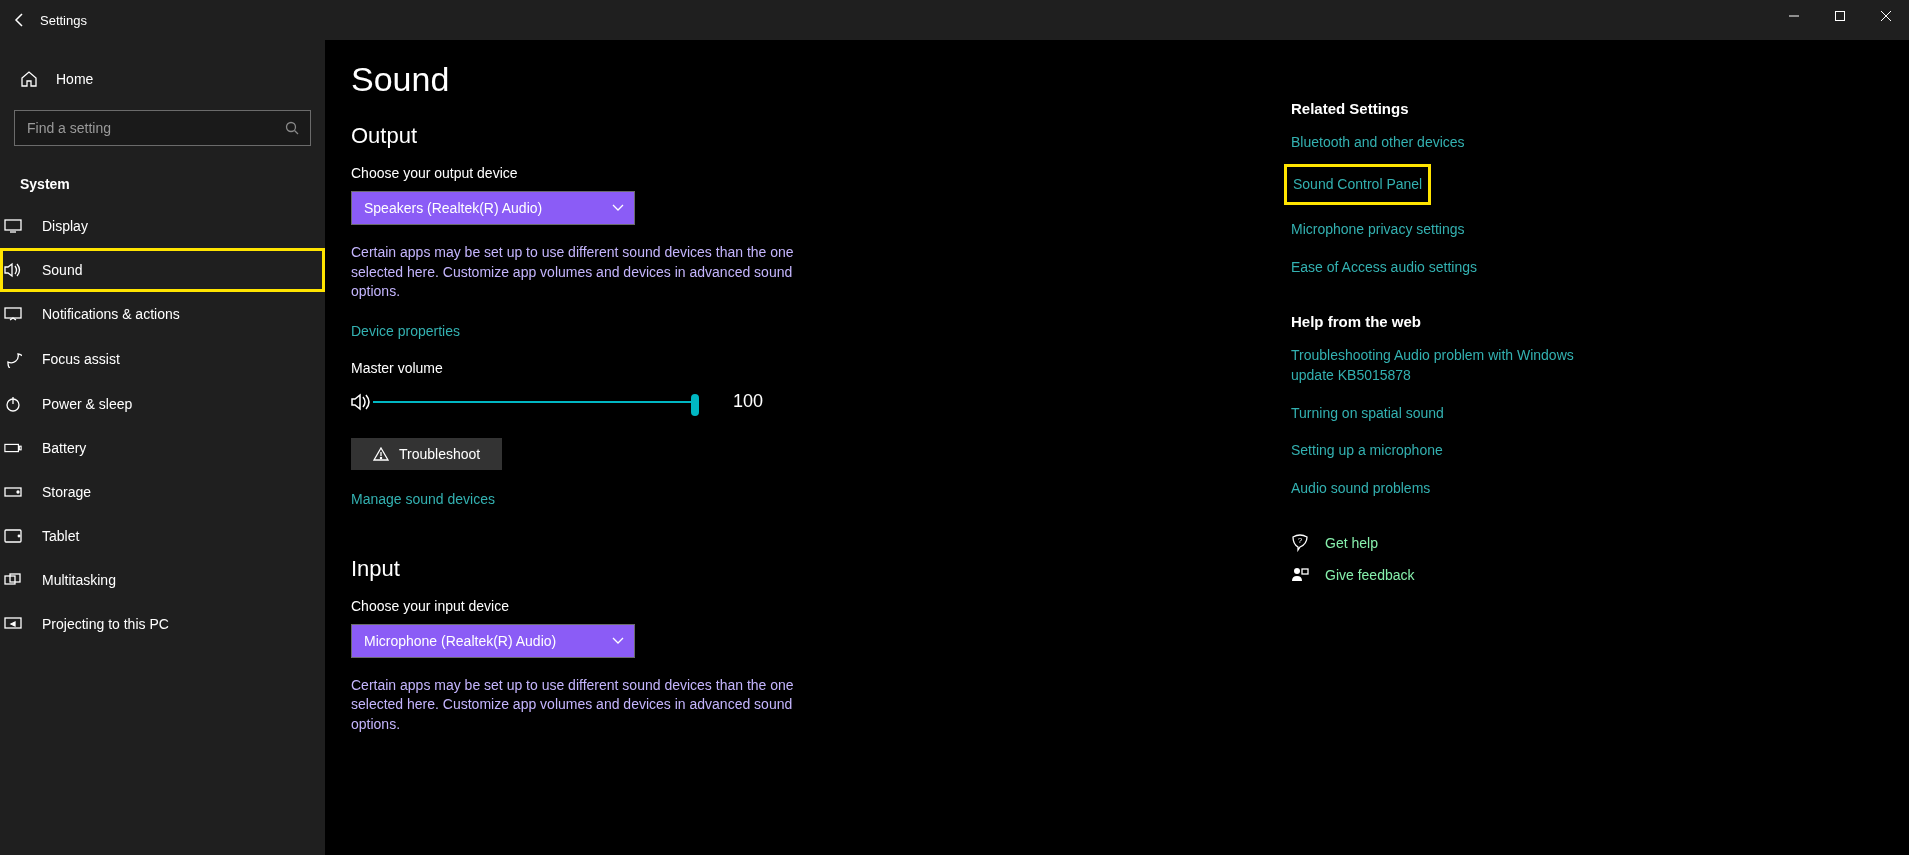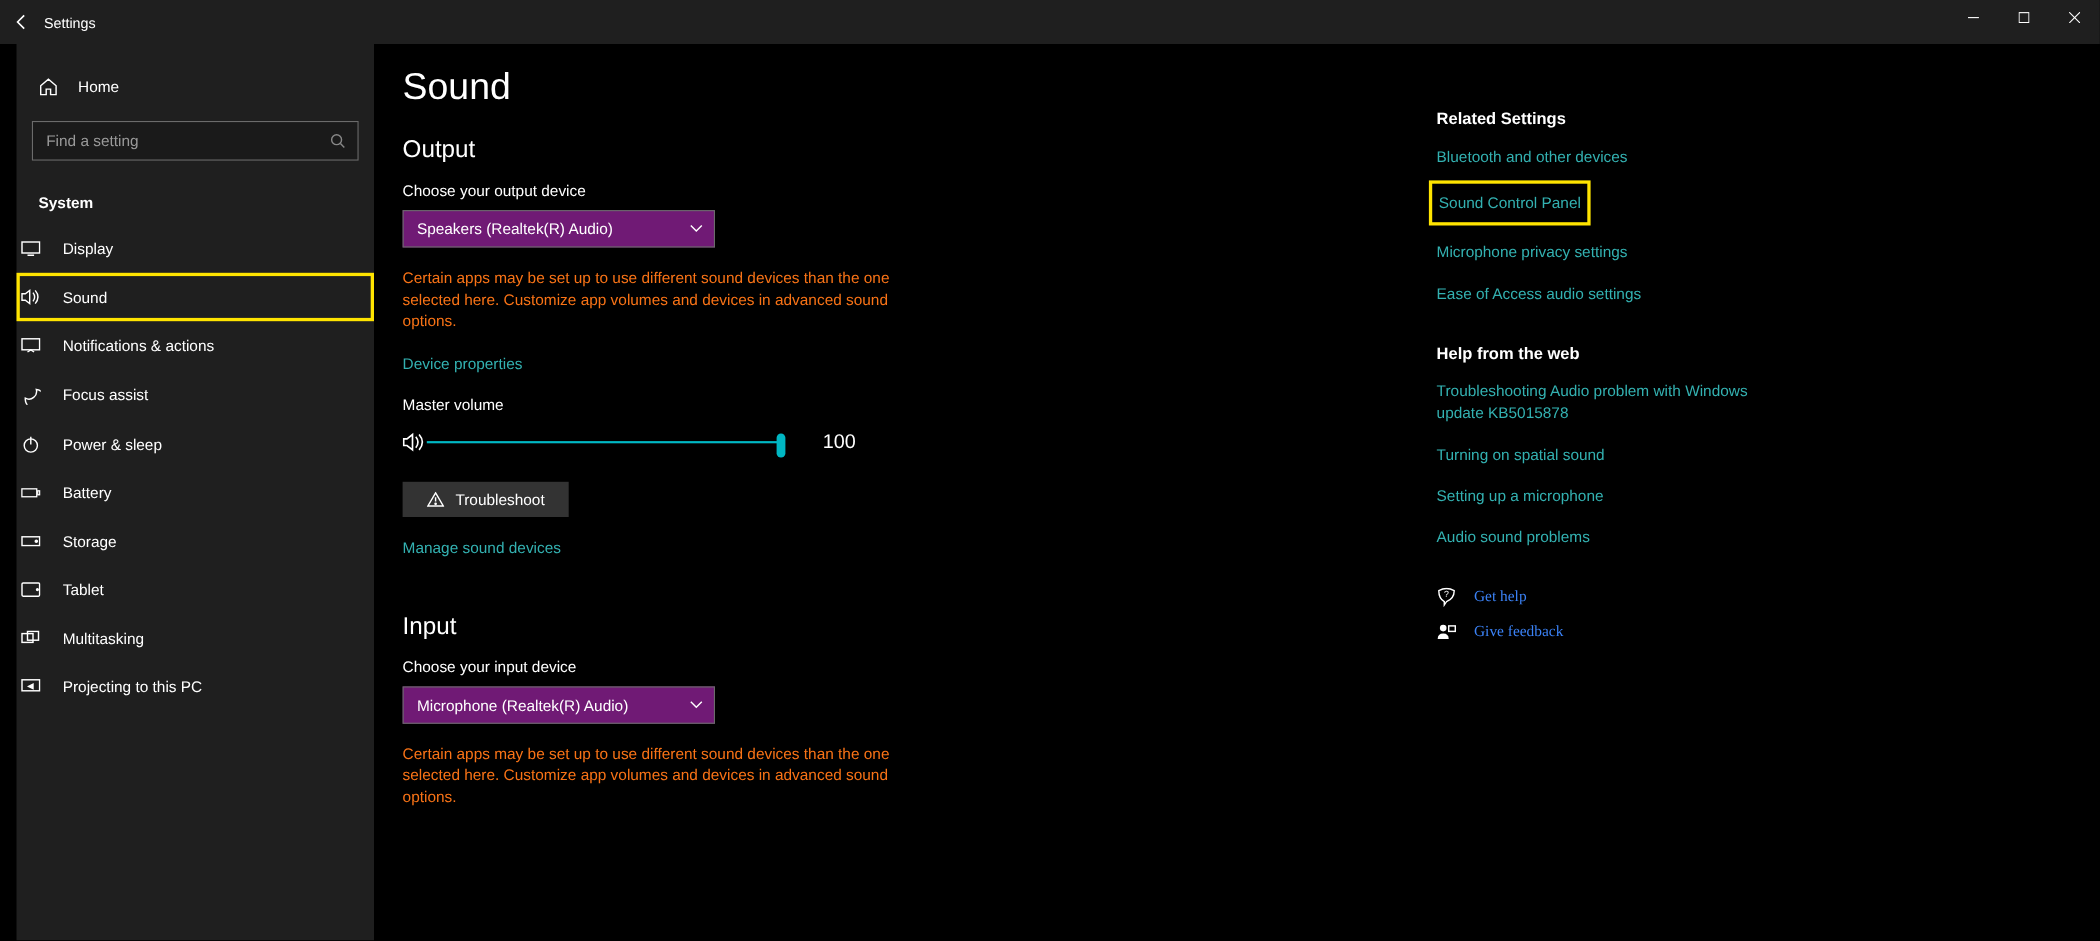--- a/index.html
+++ b/index.html
@@ -6,21 +6,21 @@
 body { background: #000; color: #fff; width: 1909px; height: 855px; overflow: hidden; display: flex; flex-direction: column; }
 
 
 .titlebar { height: 40px; display: flex; align-items: center; position: relative; background: #1f1f1f; }
 .titlebar .back { width: 40px; display:flex; align-items:center; justify-content:center; color:#fff; font-size:16px; }
 .titlebar .title { font-size: 13px; }
 .winbtns { position:absolute; right:0; top:0; display:flex; }
 .winbtn { width:46px; height:32px; display:flex; align-items:center; justify-content:center; color:#fff; }
 .winbtn svg { stroke:#fff; stroke-width:1; fill:none; }
 
-.main { flex:1; display:flex;margin-left:15px; }
+.main { flex:1; display:flex; }
 
 
 .sidebar { width: 325px; background:#1f1f1f; display:flex; flex-direction:column; padding-top:20px; }
 .home { display:flex; align-items:center; padding:10px 20px; font-size:14px; gap:18px; }
 .searchwrap { margin:12px 14px 18px; }
 .search { width:100%; height:36px; background:#1a1a1a; border:1px solid #6b6b6b; color:#9a9a9a; padding:0 12px; font-size:14px; outline:none; }
 .search::placeholder { color:#9a9a9a; }
 .searchwrap { position:relative; }
 .search-icon { position:absolute; right:12px; top:50%; transform:translateY(-50%); color:#888; pointer-events:none; }
 
@@ -29,44 +29,44 @@
 .navitem { display:flex; align-items:center; gap:20px; padding:14px 4px; font-size:14px; color:#fff; }
 .navitem .ico { width:18px; display:flex; justify-content:center; }
 .navitem.highlight { outline:3px solid #ffe400; outline-offset:-3px; }
 
 
 .content { flex:1; background:#000; display:flex; padding:20px 0 0 26px; }
 .center { width: 940px; }
 .h1 { font-size:34px; font-weight:400; margin-bottom:24px; }
 .h2 { font-size:22px; font-weight:400; margin-bottom:16px; margin-top:8px; }
 .label { font-size:14px; margin-bottom:10px; display:block; }
-.select { width:284px; height:34px; border:1px solid #6b6b6b; background:#701a75; color:#fff; padding:0 30px 0 12px; font-size:14px; position:relative; display:flex; align-items:center; }
+.select { width:284px; height:34px; border:1px solid #6b6b6b; background:#8b5cf6; color:#fff; padding:0 30px 0 12px; font-size:14px; position:relative; display:flex; align-items:center; }
 .select .chev { position:absolute; right:10px; top:50%; transform:translateY(-50%); }
-.desc { font-size:14px; color:#f97316; max-width:460px; margin-top:18px; line-height:1.4; }
+.desc { font-size:14px; color:#c4b5fd; max-width:460px; margin-top:18px; line-height:1.4; }
 .link { color:#33b1b1; font-size:14px; display:inline-block; }
 .spacer { height:20px; }
 
 .volrow { display:flex; align-items:center; margin-top:14px; }
 .volslider { position:relative; width:320px; height:24px; }
 .track { position:absolute; top:11px; left:0; right:0; height:2px; background:#00b7c3; }
 .thumb { position:absolute; top:4px; right:-6px; width:8px; height:22px; background:#00b7c3; border-radius:4px; }
 .volval { font-size:18px; margin-left:40px; }
 
 .btn { display:inline-flex; align-items:center; gap:10px; background:#333; border:none; color:#fff; padding:8px 22px; font-size:14px; margin-top:24px; }
 
 
 .rail { width:300px; padding-top:40px; }
 .railh { font-size:15px; font-weight:600; margin-bottom:16px; }
 .raillink { color:#33b1b1; font-size:14px; display:block; margin-bottom:18px; line-height:1.4; }
 .raillink.boxed { outline:3px solid #ffe400; outline-offset:4px; padding:4px 2px; margin-bottom:22px; display:inline-block; }
 .railsec { margin-bottom:36px; }
 
 .railaction { display:flex; align-items:center; gap:16px; margin-bottom:14px; }
 .railaction .aicon { width:18px; color:#fff; }
-.railaction .alabel { color:#3b82f6; font-size:14px;font-family:Liberation Serif, serif; }
+.railaction .alabel { color:#86efac; font-size:14px; }
 
 svg { display:block; }
 </style>
 </head>
 <body>
 
 <div class="titlebar">
   <div class="back">
     <svg width="16" height="16" viewBox="0 0 16 16">
         <path d="M10 2 L4 8 L10 14" stroke="#fff" stroke-width="1.5" fill="none"></path>

